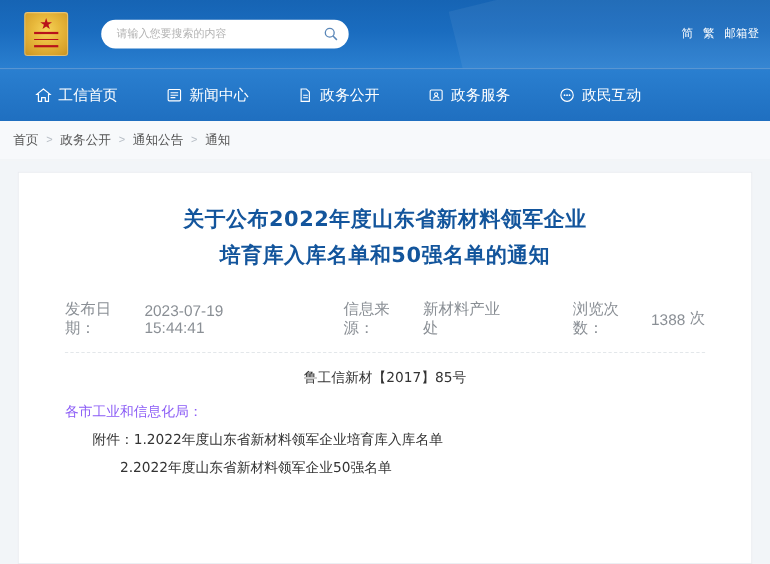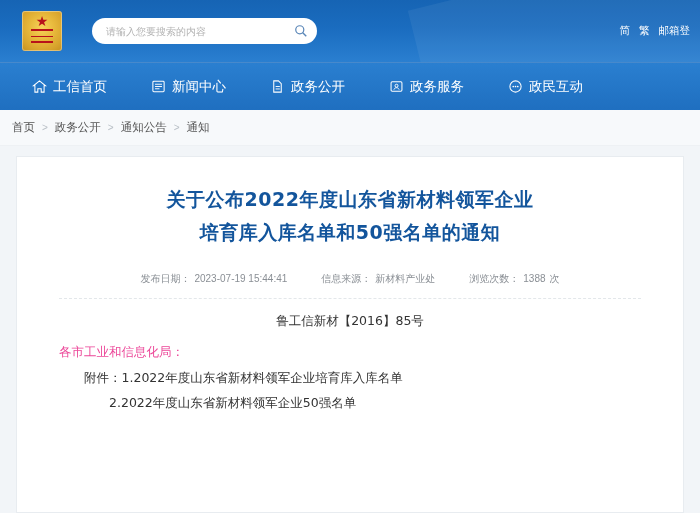--- a/index.html
+++ b/index.html
@@ -183,40 +183,40 @@
     color: #13559c;
     line-height: 1.75;
     font-family: "DejaVu Sans", sans-serif;
     letter-spacing: 0.5px;
   }
   .meta {
     margin-top: 22px;
     display: flex;
     justify-content: center;
     align-items: center;
-    gap: 34px;
-    font-size: 10px;
+    gap: 54px;
+    font-size: 14px;
     color: #8a8f95;
     padding-bottom: 12px;
     border-bottom: 1px dashed #e3e7ea;
   }
   .meta .grp { display: flex; align-items: center; gap: 4px; }
   .meta .sel { color: #8a8f95; }
 
   .doc-no {
     text-align: center;
     font-size: 12.5px;
     color: #333;
     margin-top: 14px;
     font-family: "DejaVu Sans", sans-serif;
   }
   .salute {
     margin-top: 14px;
     font-size: 12.5px;
-    color: #ec4899;
+    color: #8b5cf6;
     font-family: "DejaVu Sans", sans-serif;
   }
   .para {
     margin-top: 10px;
     font-size: 12.5px;
     color: #333;
     line-height: 2.0;
     text-align: justify;
     text-indent: 25px;
     font-family: "DejaVu Sans", sans-serif;
@@ -337,21 +337,21 @@
         <span>信息来源：</span>
         <span class="sel">新材料产业处</span>
       </div>
       <div class="grp">
         <span>浏览次数：</span>
         <span>1388</span>
         <span>次</span>
       </div>
     </div>
 
-    <div class="doc-no">鲁工信新材【2016】85号</div>
+    <div class="doc-no">鲁工信新材【2017】85号</div>
 
     <div class="salute">各市工业和信息化局：</div>
 
 
     <div class="attach">
       <span>附件：</span><span>1.2022年度山东省新材料领军企业培育库入库名单</span>
       <span class="ln2">2.2022年度山东省新材料领军企业50强名单</span>
     </div>
 
   </div>

